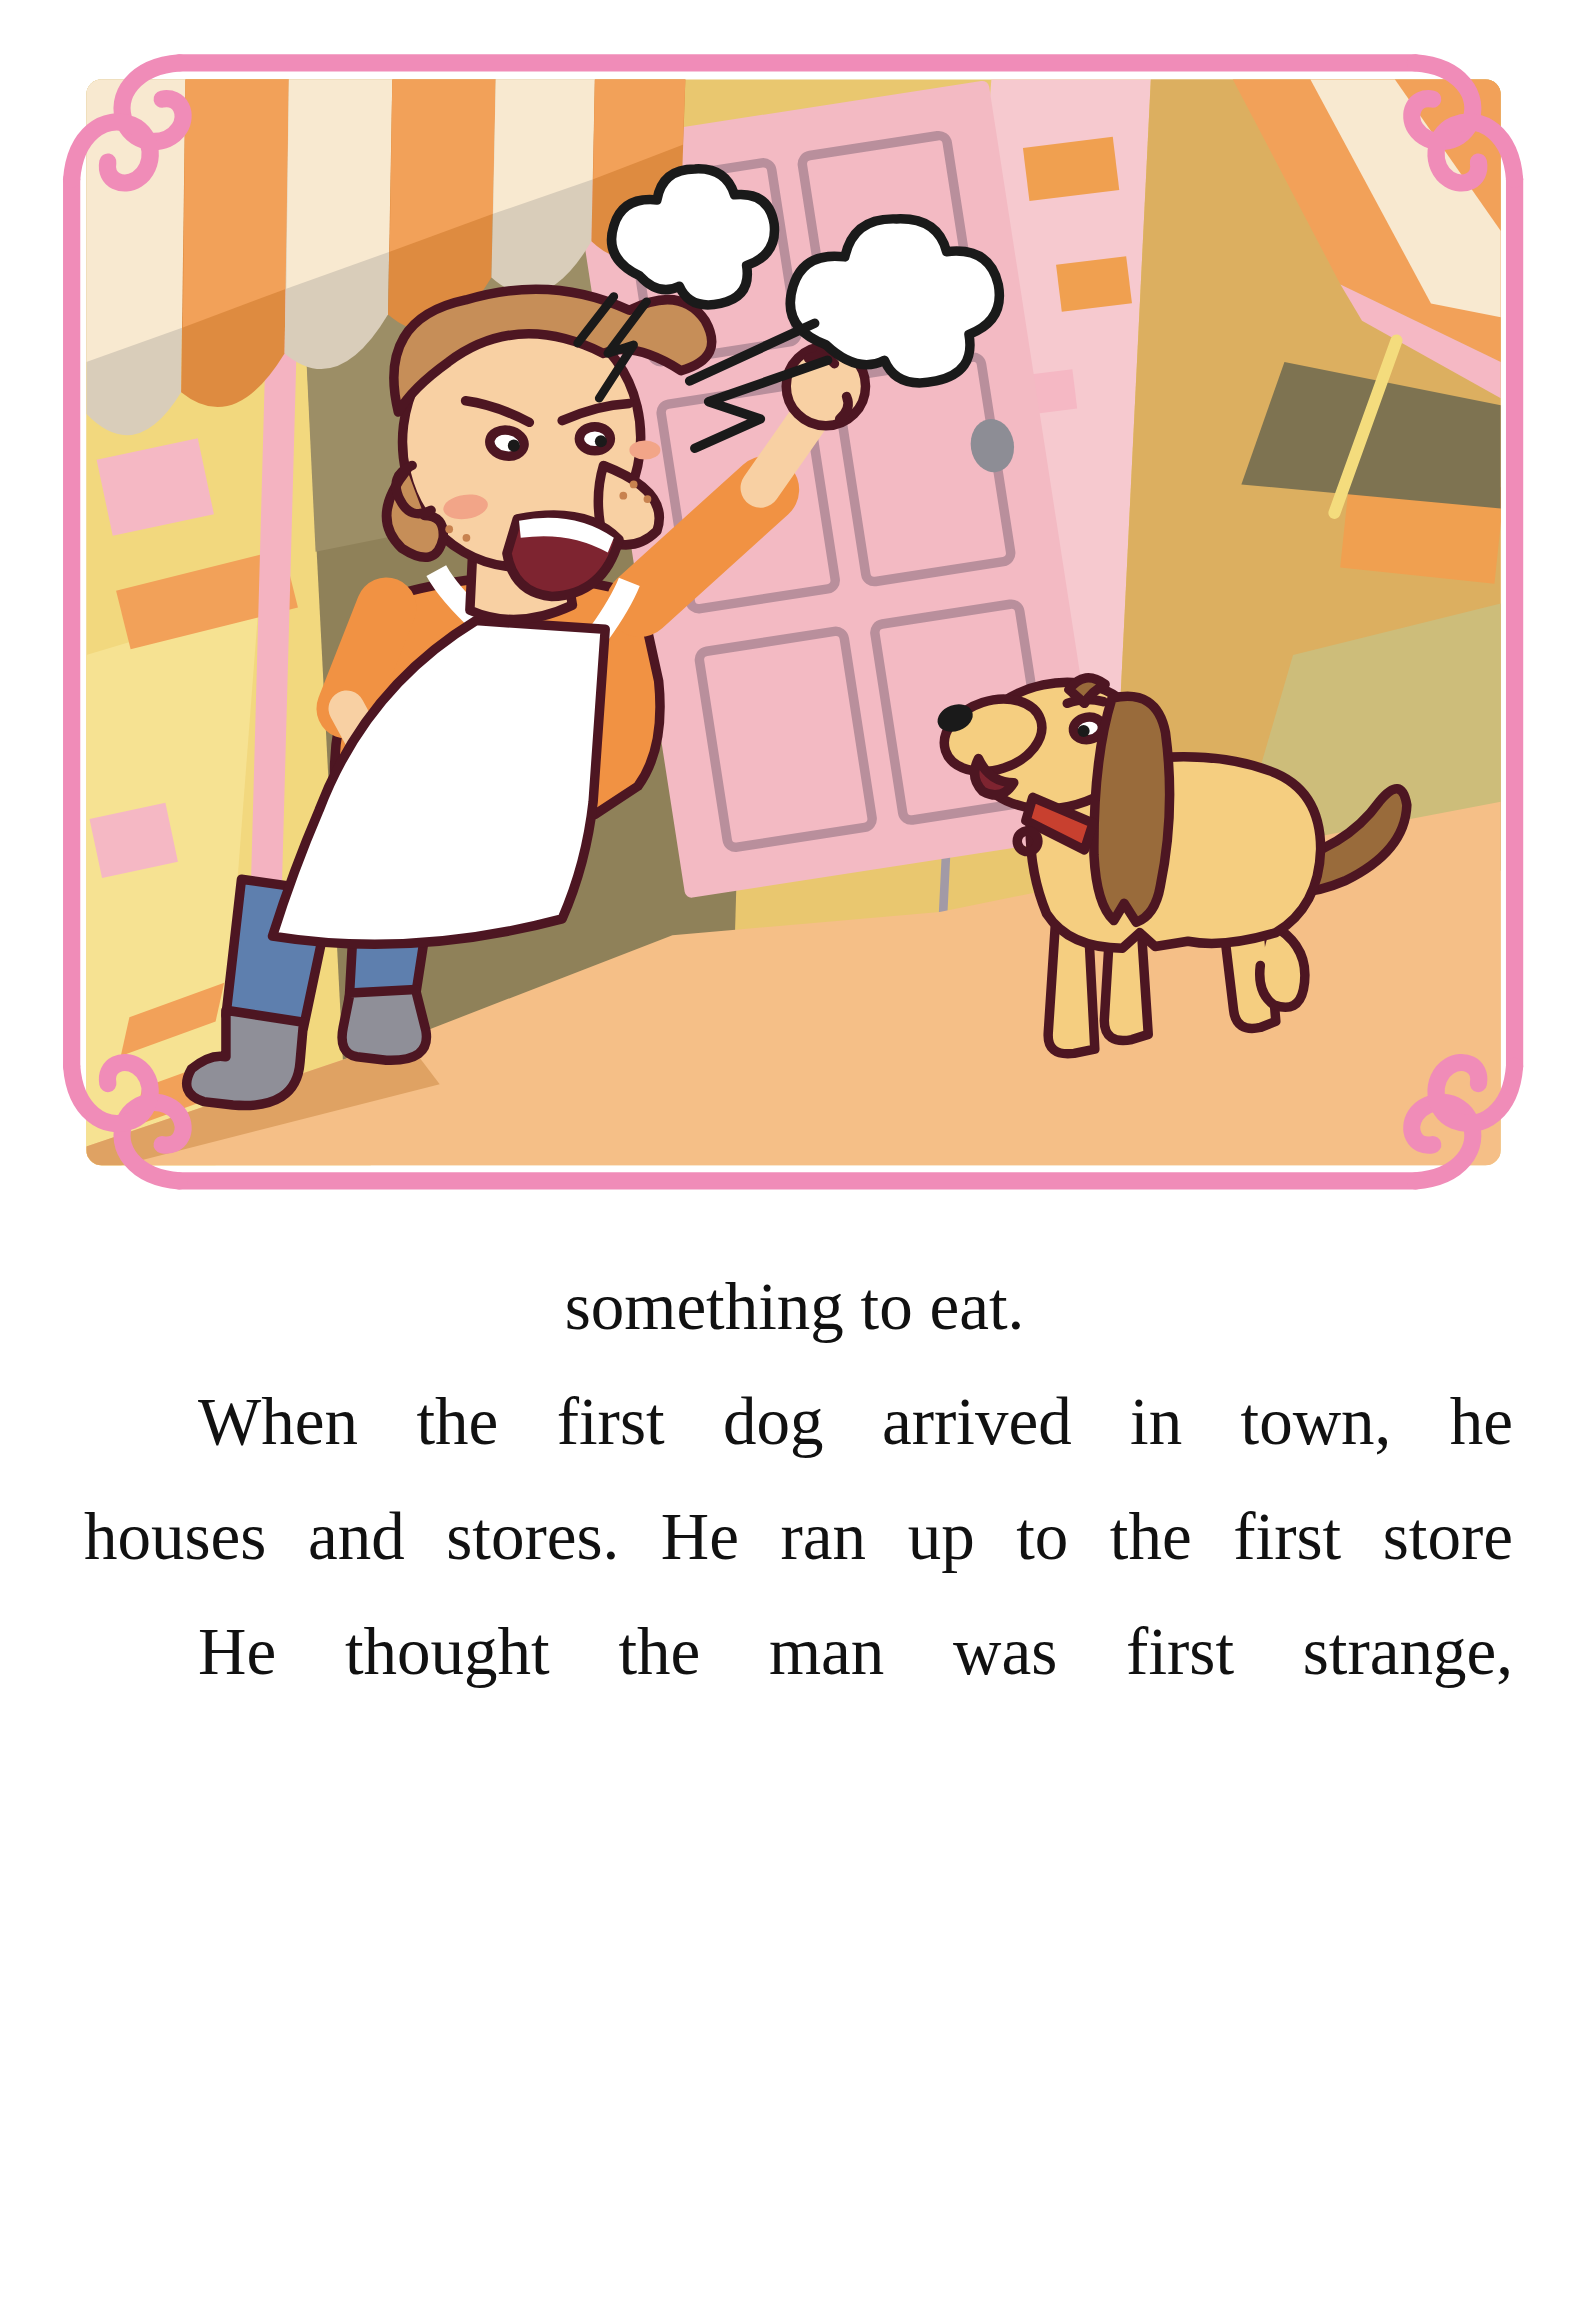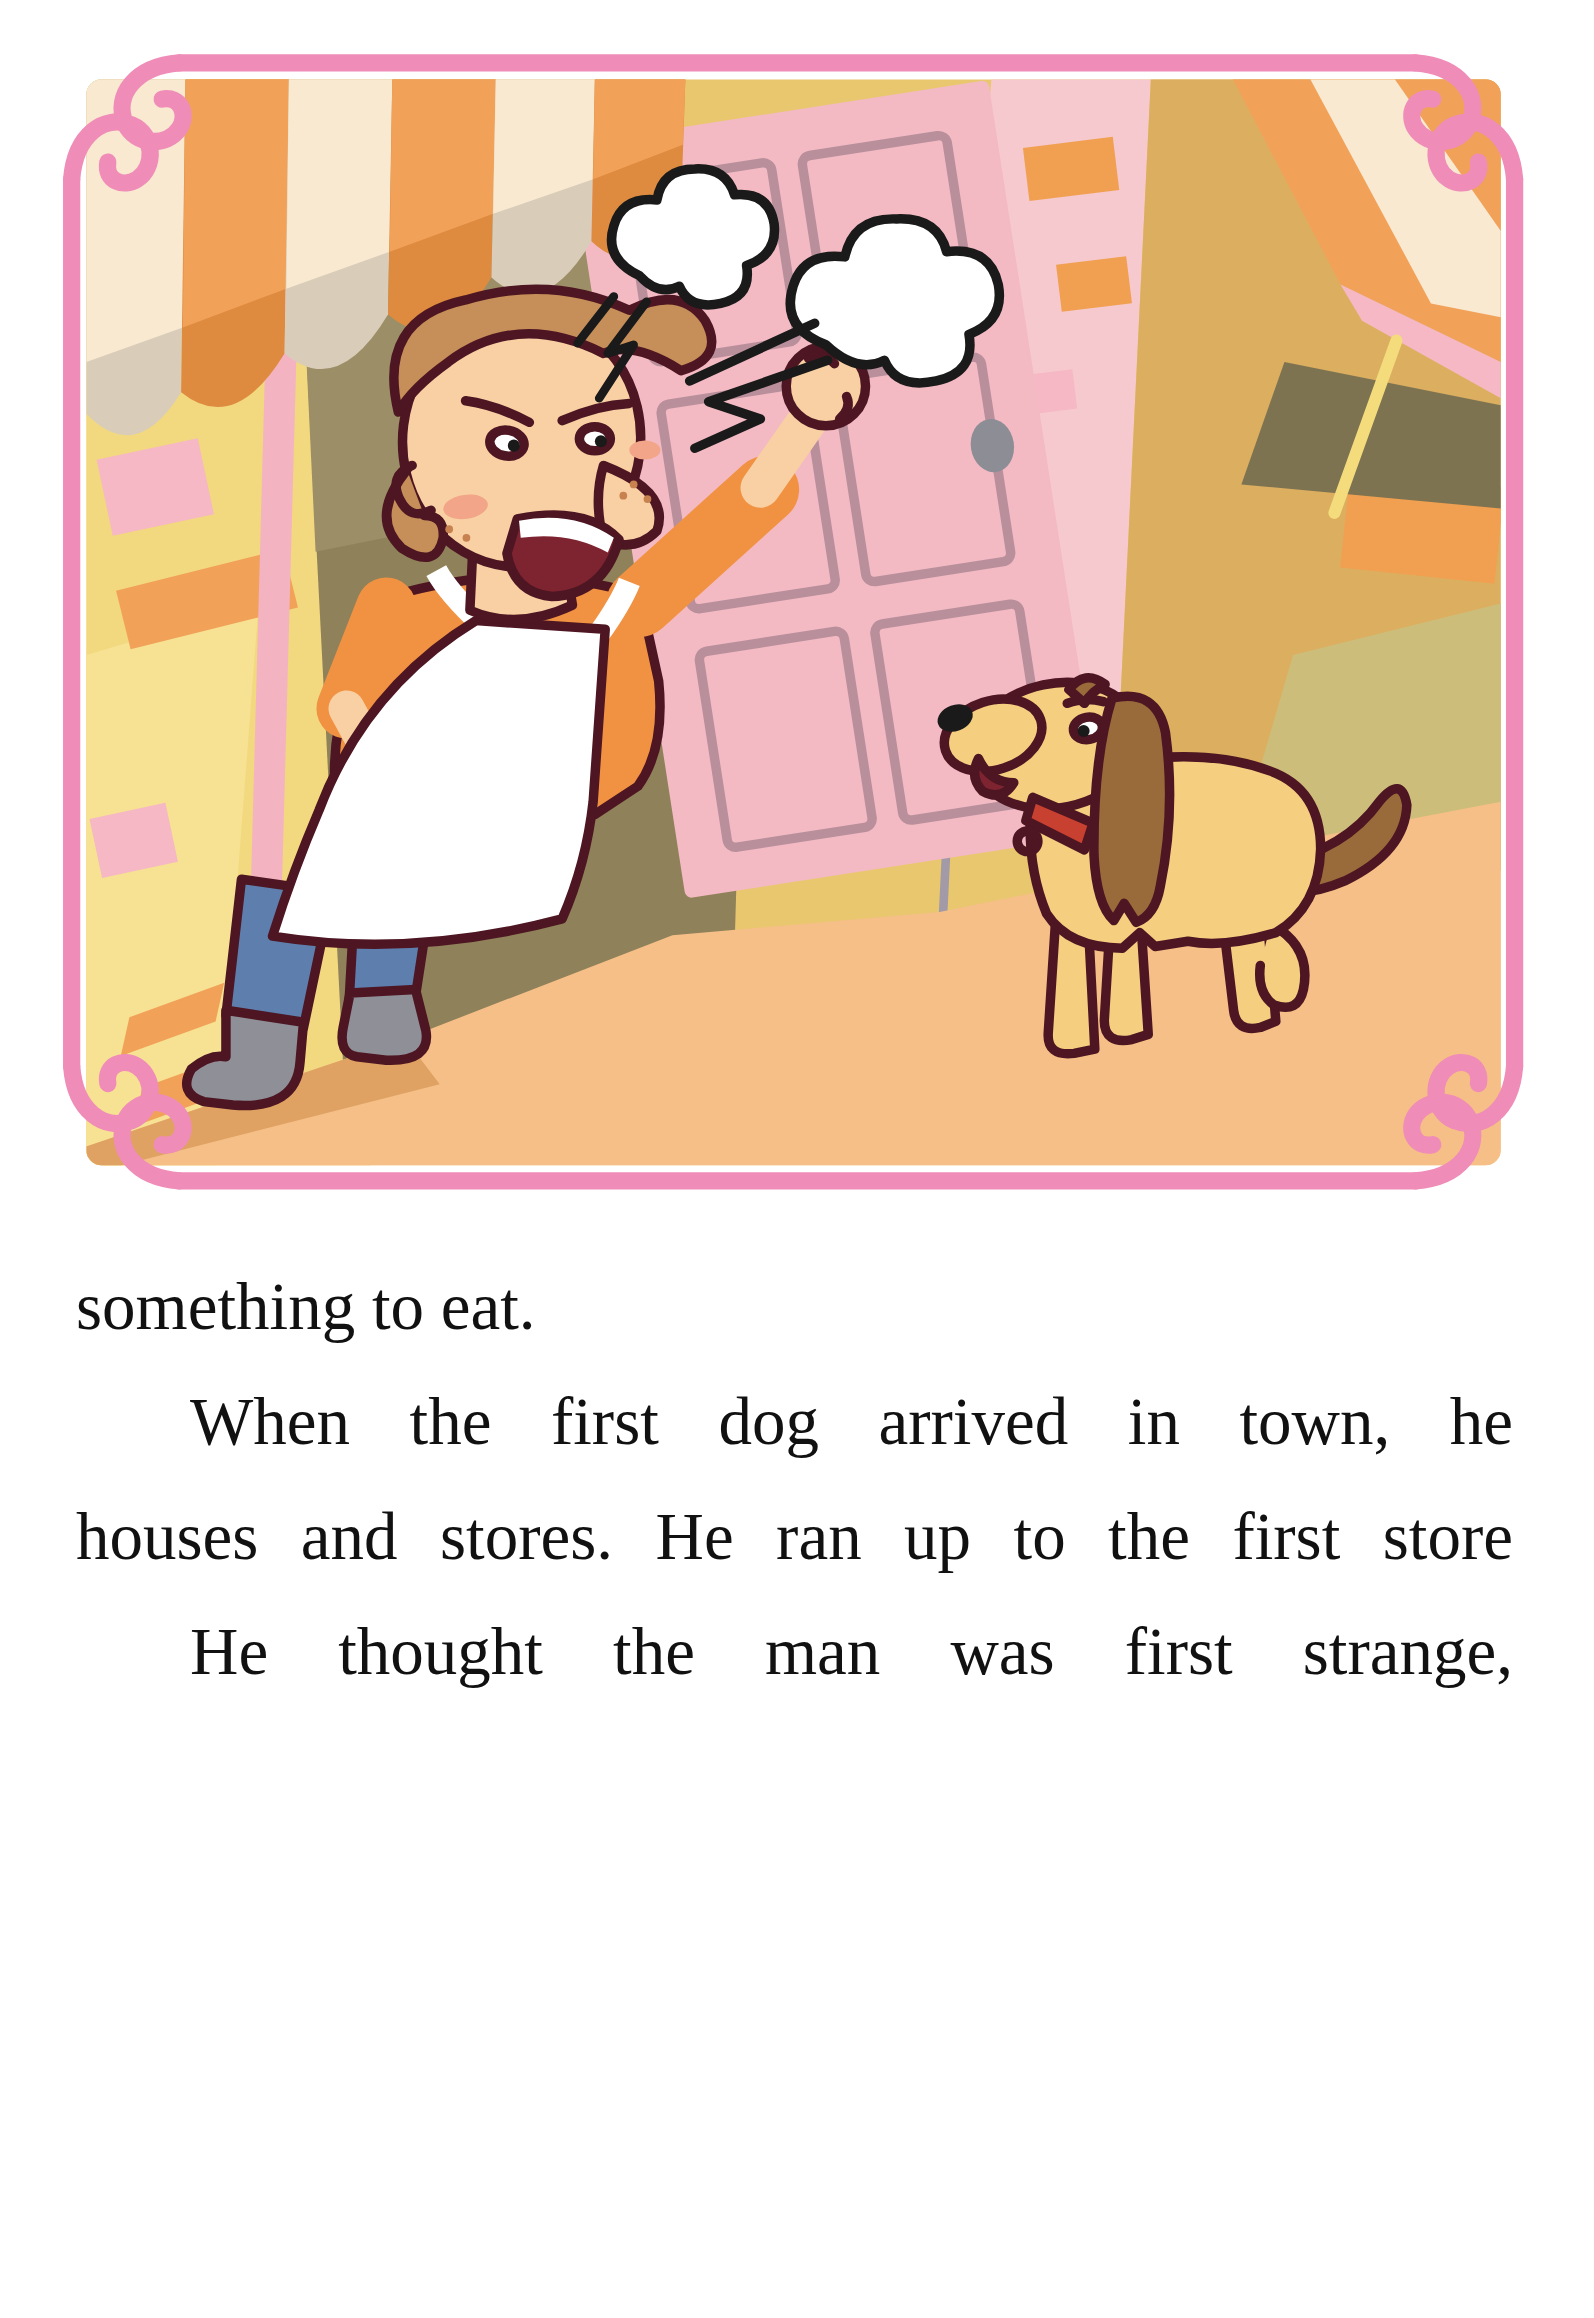--- a/index.html
+++ b/index.html
@@ -50,22 +50,22 @@
   .f-dog{fill:var(--dog-gold,#f5ce80)}
   .f-earbrown{fill:var(--dog-brown,#996b3b)}
   .f-collar{fill:var(--collar-red,#c8402f)}
   .f-white{fill:#ffffff}
   .f-dark{fill:#1a1a1a}
 
   
   .story{position:absolute;left:76px;top:1249px;width:1437px;
          font-family:"Liberation Serif",serif;font-size:67px;line-height:115px;
          color:var(--text-color,#111);}
-  .story .line{text-align:left;}
-  .story .line.justify{text-align:justify;text-align-last:justify;}
+  .story .line{text-align:center;}
+  .story .line.justify{text-align:justify;text-align-last:justify;margin-left:8px;}
   .story .line.indent{text-indent:114px;}
 </style>
 </head>
 <body>
 
 <div class="figure">
 <svg width="1594" height="1224" viewBox="0 0 1849 1420">
   <defs>
     <clipPath id="art">
           <rect x="100" y="92" width="1641" height="1260" rx="18"></rect>

